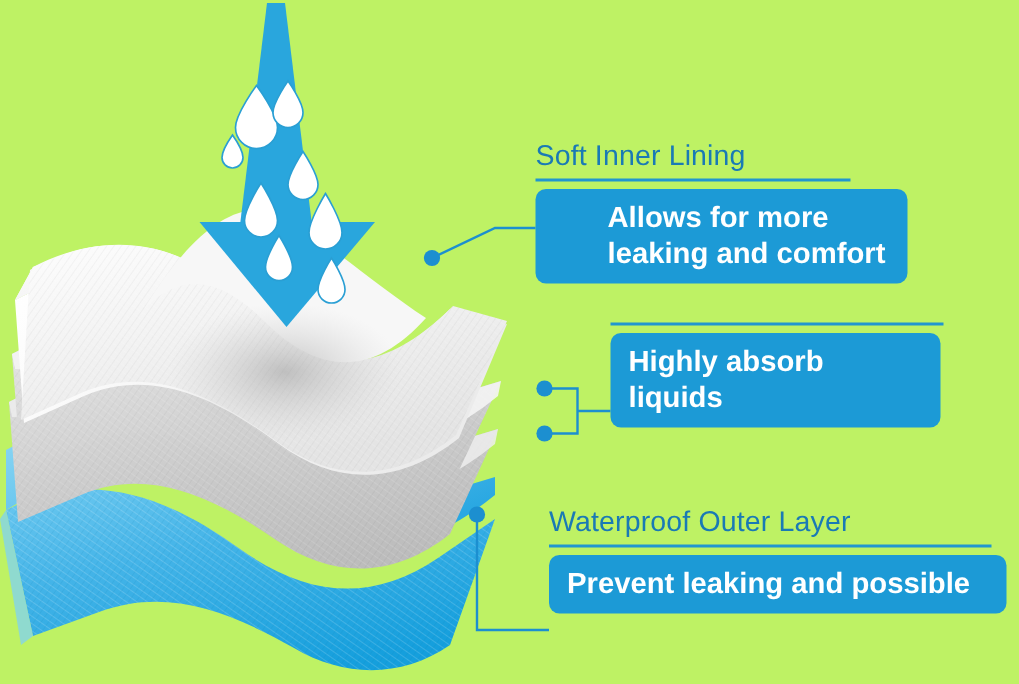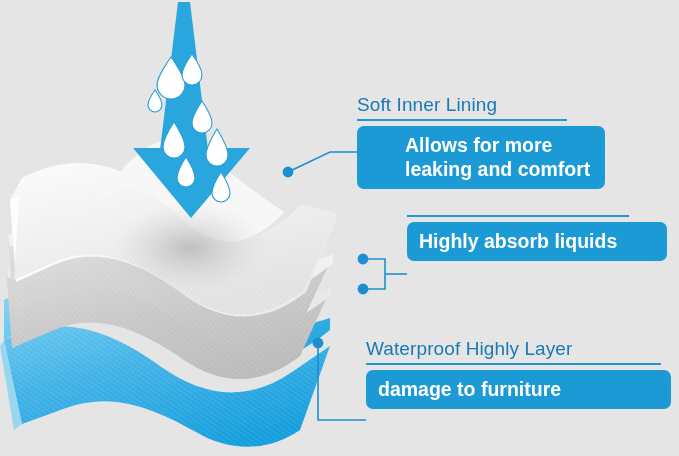--- a/index.html
+++ b/index.html
@@ -4,21 +4,21 @@
 <style>
   html, body {
     margin: 0;
     padding: 0;
     background: #ffffff;
   }
   #infographic {
     position: relative;
     width: 679px;
     height: 456px;
-    background: #e5e5e5;
+    background: #bef264;
     overflow: hidden;
     font-family: "Liberation Sans", sans-serif;
   }
 
   
   #illustration {
     position: absolute;
     left: 0;
     top: 0;
     width: 360px;
@@ -52,21 +52,21 @@
     padding: 7px 12px 8px 12px;
     box-sizing: border-box;
   }
 
   #callout-1 { left: 357px; top: 93px; width: 248px; }
   #callout-1 .callout-rule { width: 210px; }
   #callout-1 .callout-box { width: 248px; padding-left: 48px; }
 
   #callout-2 { left: 407px; top: 212px; width: 232px; }
   #callout-2 .callout-rule { width: 222px; }
-  #callout-2 .callout-box { width: 260px; }
+  #callout-2 .callout-box { width: 220px; }
 
   #callout-3 { left: 366px; top: 337px; width: 305px; }
   #callout-3 .callout-rule { width: 295px; }
   #callout-3 .callout-box { width: 305px; }
 
   
   #connectors {
     position: absolute;
     left: 0; top: 0;
     width: 679px;
@@ -299,20 +299,20 @@
   </div>
 
   <div class="callout" id="callout-2">
     <div class="callout-rule"></div>
     <div class="callout-box">
       <div>Highly absorb liquids</div>
     </div>
   </div>
 
   <div class="callout" id="callout-3">
-    <div class="callout-heading">Waterproof Highly Layer</div>
+    <div class="callout-heading">Waterproof Outer Layer</div>
     <div class="callout-rule"></div>
     <div class="callout-box">
-      <div>damage to furniture</div>
+      <div>Prevent leaking and possible</div>
     </div>
   </div>
 
 </div>
 
 </body></html>

